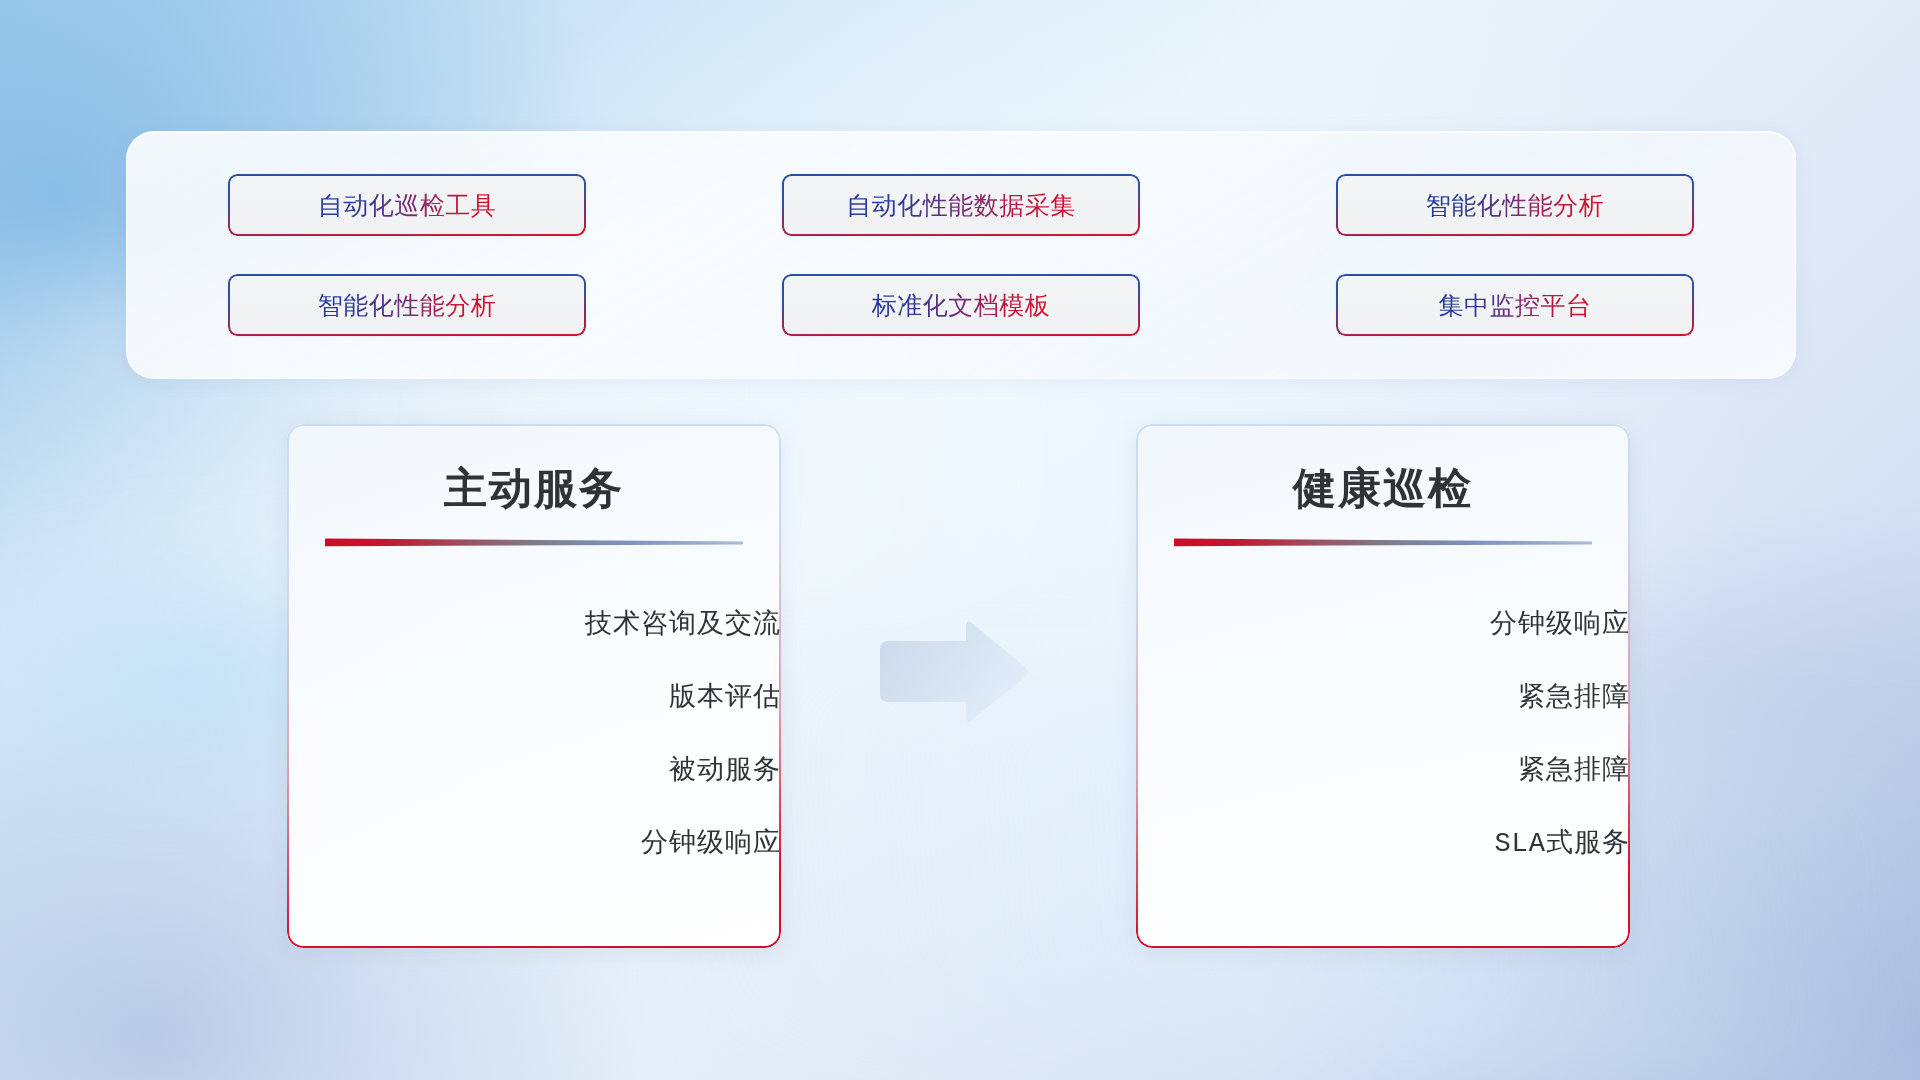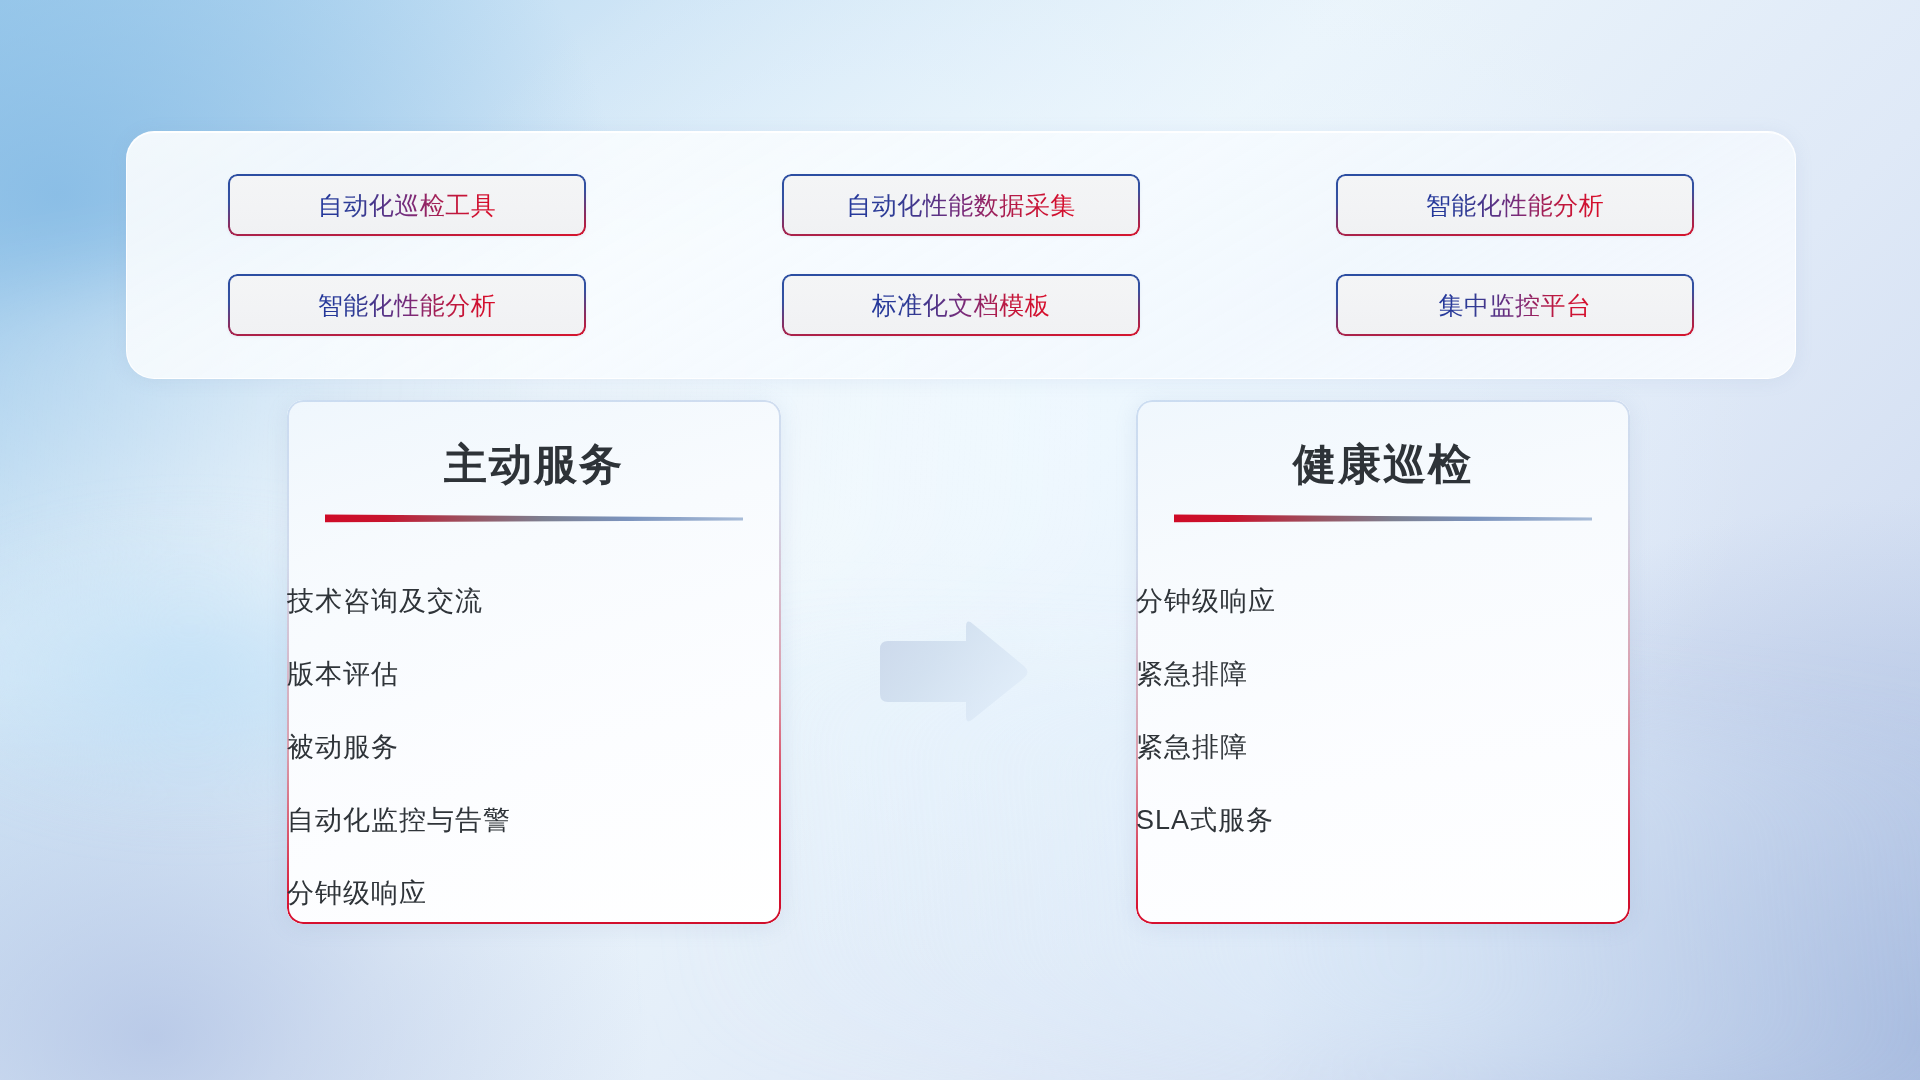--- a/index.html
+++ b/index.html
@@ -101,21 +101,21 @@
     -webkit-background-clip: text;
     background-clip: text;
     color: transparent;
     -webkit-text-fill-color: transparent;
     white-space: nowrap;
   }
 
   
   .card {
     position: absolute;
-    top: 400px;
+    top: 424px;
     width: 494px;
     height: 524px;
     border-radius: 16px;
     background: linear-gradient(165deg, rgba(240,247,253,0.96) 0%, rgba(248,251,254,0.97) 30%, rgba(252,253,255,0.98) 62%, rgba(255,255,255,0.99) 100%);
     box-shadow: 0 3px 22px rgba(110,140,185,0.14);
     overflow: hidden;
   }
   .card::before {
     content: "";
     position: absolute;
@@ -150,22 +150,23 @@
     width: 418px;
     height: 12px;
   }
   .card-list {
     position: absolute;
     top: 165px;
     left: 0;
     width: 100%;
     display: flex;
     flex-direction: column;
-    align-items: flex-start;
+    align-items: flex-end;
     gap: 0;
+    font-family: Liberation Mono, monospace;
   }
   .card-list-item {
     font-size: 27px;
     color: #2f3439;
     line-height: 73px;
     letter-spacing: 1px;
     white-space: nowrap;
   }
 
   
@@ -228,21 +229,20 @@
         <stop offset="100%" stop-color="#a8bcd8"></stop>
       </linearGradient>
     </defs>
     <polygon points="0,1.5 418,4.6 418,7.4 0,9.2" fill="url(#divGradL)"></polygon>
   </svg>
 
   <div class="card-list">
     <div class="card-list-item">技术咨询及交流</div>
     <div class="card-list-item">版本评估</div>
     <div class="card-list-item">被动服务</div>
-    <div class="card-list-item">自动化监控与告警</div>
     <div class="card-list-item">分钟级响应</div>
   </div>
 </div>
 
 <svg class="arrow" viewBox="0 0 160 110">
   <defs>
     <linearGradient id="arrowGrad" x1="0" y1="0" x2="1" y2="0.5">
       <stop offset="0%" stop-color="#c6d3e8" stop-opacity="0.85"></stop>
       <stop offset="45%" stop-color="#cddced" stop-opacity="0.80"></stop>
       <stop offset="100%" stop-color="#dce9f7" stop-opacity="0.72"></stop>

